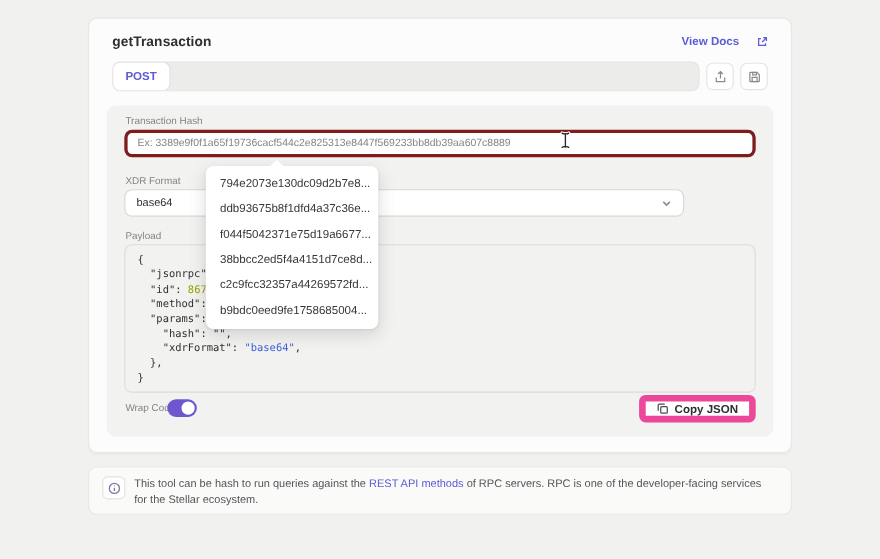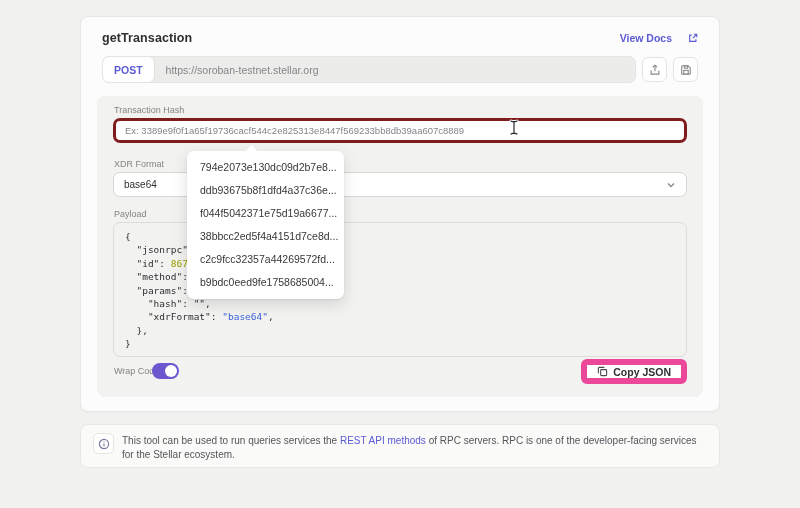--- a/index.html
+++ b/index.html
@@ -68,21 +68,21 @@
   .tx-input {
     position: absolute; left: 16px; top: 22px;
     width: 574px; height: 25px; box-sizing: border-box;
     background: #fff; border: 3px solid #7f1d1d; border-radius: 7px;
     font-family: inherit; font-size: 9.5px; color: #333;
     padding: 0 9px; outline: none;
   }
   .tx-input::placeholder { color: #84848a; opacity: 1; }
   .select-box {
     position: absolute; left: 16px; top: 76px;
-    width: 574px; height: 25px; box-sizing: border-box;
+    width: 509px; height: 25px; box-sizing: border-box;
     background: #fff; border: 1px solid #d7d7d3; border-radius: 7px;
     display: flex; align-items: center; justify-content: space-between;
     padding: 0 10px; font-size: 10px; color: #2f2f33; cursor: pointer;
   }
   .code-block {
     position: absolute; left: 16px; top: 126px;
     width: 574px; height: 135px; box-sizing: border-box;
     border: 1px solid #dedeb a; border: 1px solid #dddDD9; border: 1px solid #dcdcd8;
     border-radius: 7px;
     padding: 7px 11px;
@@ -158,21 +158,20 @@
             <path d="M7 1.5 H10.5 V5"></path>
             <path d="M10.2 1.8 L5.8 6.2"></path>
         </svg>
       </span>
     </a>
   </div>
 
   <div class="request-row">
     <div class="url-group">
       <div class="method-badge">POST</div>
-      <div class="url-text">https://soroban-testnet.stellar.org</div>
     </div>
     <button class="icon-btn">
       <span style="display:flex">
         <svg width="12" height="12" viewBox="0 0 14 14" fill="none" stroke="#8a8a8e" stroke-width="1.3">
           <path d="M7 1.5 V8.5"></path>
             <path d="M4.5 3.8 L7 1.4 L9.5 3.8"></path>
             <path d="M2.5 7.5 V11.8 H11.5 V7.5"></path>
         </svg>
       </span>
     </button>
@@ -250,15 +249,15 @@
   <div class="info-icon-box">
     <span style="display:flex">
       <svg width="12" height="12" viewBox="0 0 12 12" fill="none" stroke="#7b7ba3" stroke-width="1.2">
         <circle cx="6" cy="6" r="4.6"></circle>
         <path d="M6 5.4 V8.4"></path>
         <circle cx="6" cy="3.6" r="0.55" fill="#7b7ba3" stroke="none"></circle>
       </svg>
     </span>
   </div>
   <div class="info-text">
-    <span>This tool can be used to run queries services the </span><span class="info-link">REST API methods</span><span> of RPC servers. RPC is one of the developer-facing services for the Stellar ecosystem.</span>
+    <span>This tool can be hash to run queries against the </span><span class="info-link">REST API methods</span><span> of RPC servers. RPC is one of the developer-facing services for the Stellar ecosystem.</span>
   </div>
 </div>
 
 </body></html>

